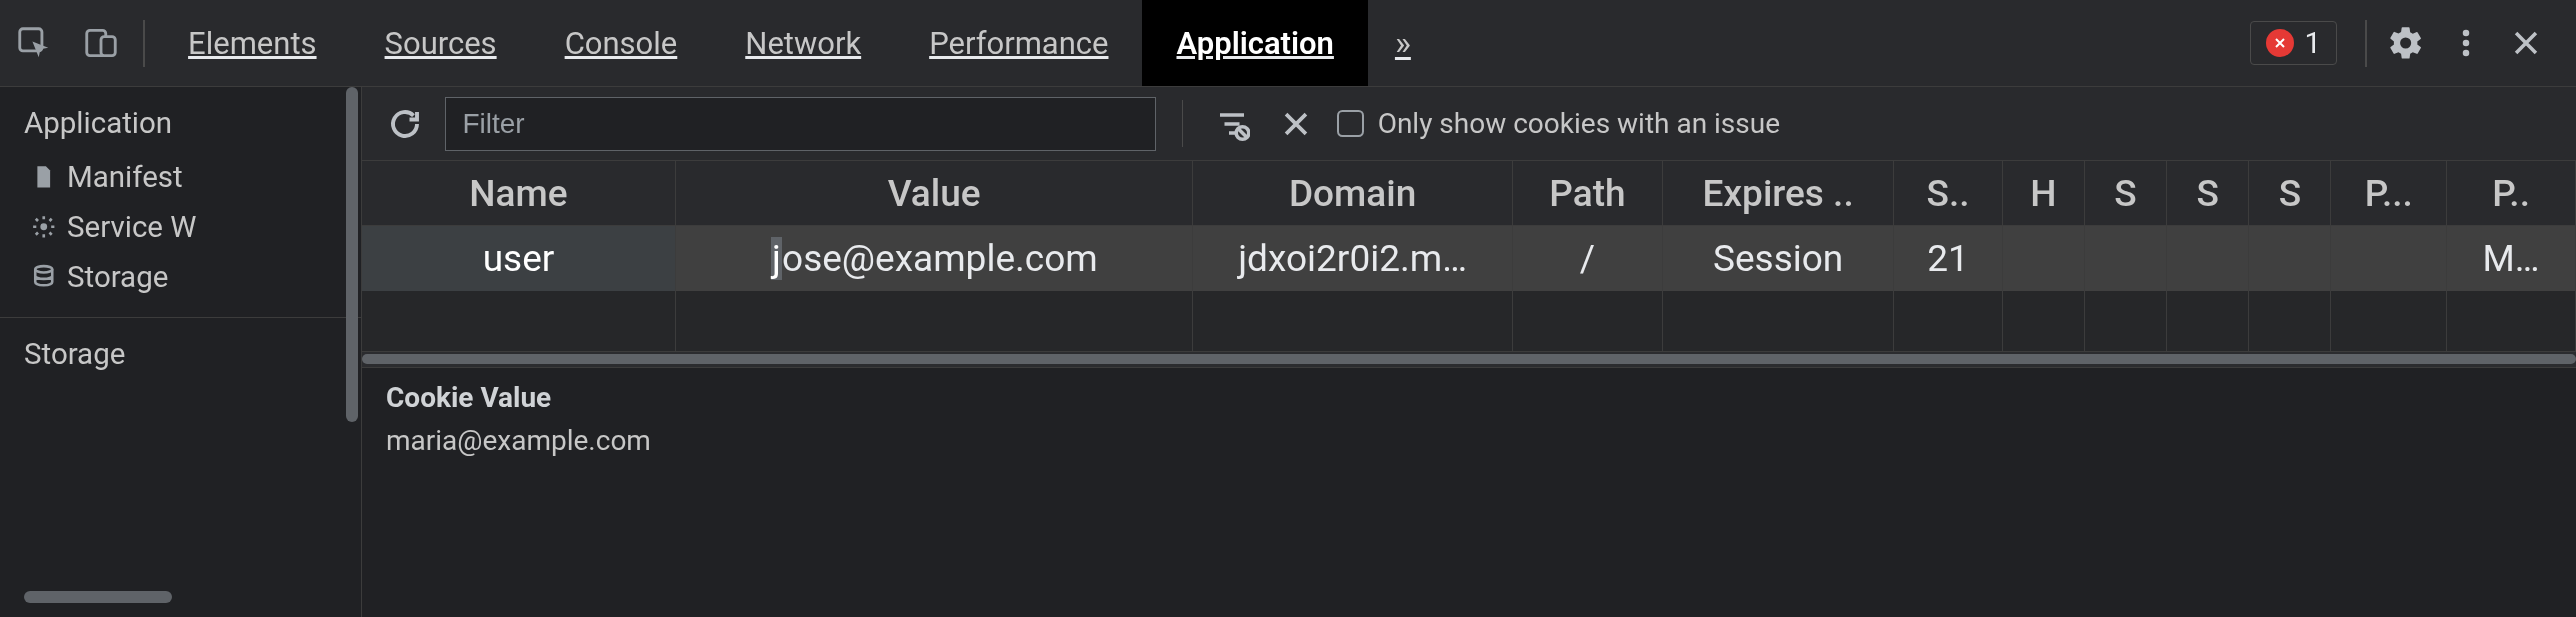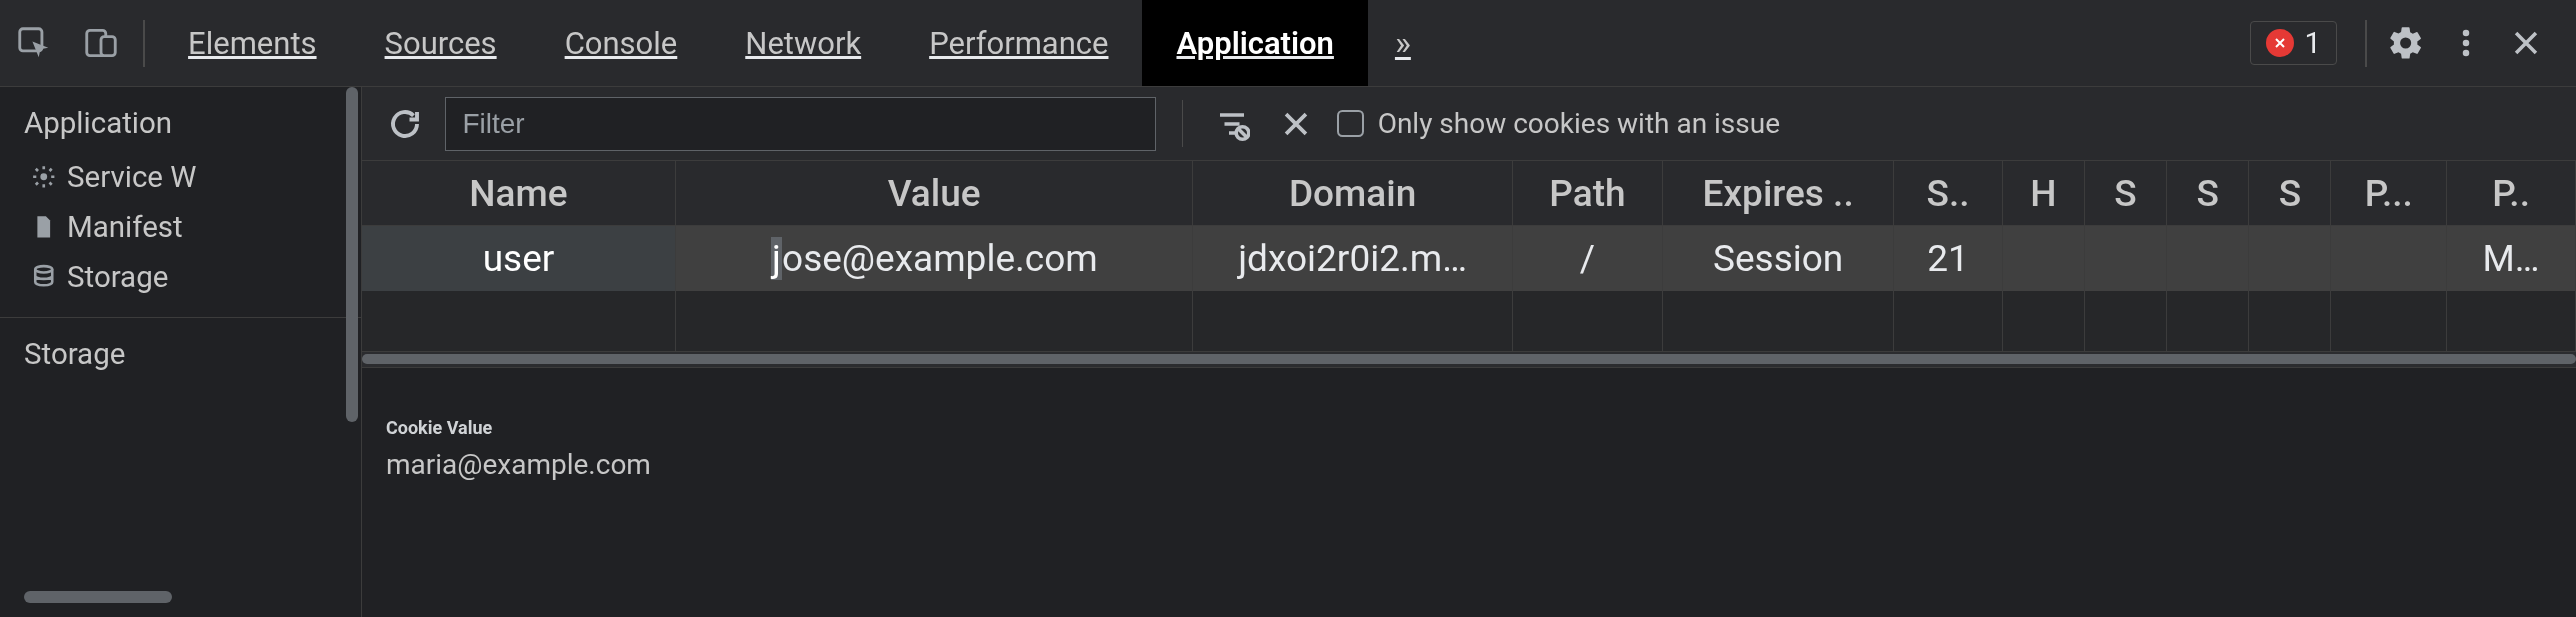--- a/index.html
+++ b/index.html
@@ -210,21 +210,21 @@
     background:#5f6368; border-radius:5.4px;
   }
 
   
   .details {
     border-top:1.3px solid #3c3c3c;
     padding: 13.4px 24px 20px;
     background:#202124;
   }
   .details .row1 { display:flex; align-items:center; gap:27px; margin-bottom:9.4px; }
-  .details .label { font-size:18px; font-weight:700; color:#d0d3d6;margin-top:36px; }
+  .details .label { font-size:28px; font-weight:700; color:#d0d3d6; }
   .details .val { font-size:28px; color:#c7c7c7; }
 
   svg { display:block; }
 </style>
 </head>
 <body>
 
 <div class="top-tabs">
   <div class="icon-btn">
     <svg width="38" height="38" viewBox="0 0 24 24" fill="none" stroke="currentColor" stroke-width="1.8">
@@ -295,33 +295,33 @@
 </div>
 
 <div class="body">
 
   <div class="sidebar">
     <div class="sb-section-title">Application</div>
     <div class="sb-items">
       <div class="sb-item">
         <span class="sb-icon">
           <svg width="25.5" height="25.5" viewBox="0 0 24 24" fill="currentColor">
+              <path d="M6 2h8l4 4v16H6z"></path>
+            </svg>
+        </span>
+        <span>Manifest</span>
+      </div>
+      <div class="sb-item">
+        <span class="sb-icon">
+          <svg width="25.5" height="25.5" viewBox="0 0 24 24" fill="currentColor">
               <circle cx="12" cy="12" r="3.2"></circle>
               <path d="M12 2v3M12 19v3M2 12h3M19 12h3M4.5 4.5l2.1 2.1M17.4 17.4l2.1 2.1M4.5 19.5l2.1-2.1M17.4 6.6l2.1-2.1" stroke="currentColor" stroke-width="2.5"></path>
             </svg>
         </span>
         <span>Service W</span>
-      </div>
-      <div class="sb-item">
-        <span class="sb-icon">
-          <svg width="25.5" height="25.5" viewBox="0 0 24 24" fill="currentColor">
-              <path d="M6 2h8l4 4v16H6z"></path>
-            </svg>
-        </span>
-        <span>Manifest</span>
       </div>
       <div class="sb-item">
         <span class="sb-icon">
           <svg width="25.5" height="25.5" viewBox="0 0 24 24" fill="none" stroke="currentColor" stroke-width="2.4">
             <ellipse cx="12" cy="5" rx="8" ry="3"></ellipse>
               <path d="M4 5v6c0 1.7 3.6 3 8 3s8-1.3 8-3V5M4 11v6c0 1.7 3.6 3 8 3s8-1.3 8-3v-6"></path>
           </svg>
         </span>
         <span>Storage</span>
       </div>

